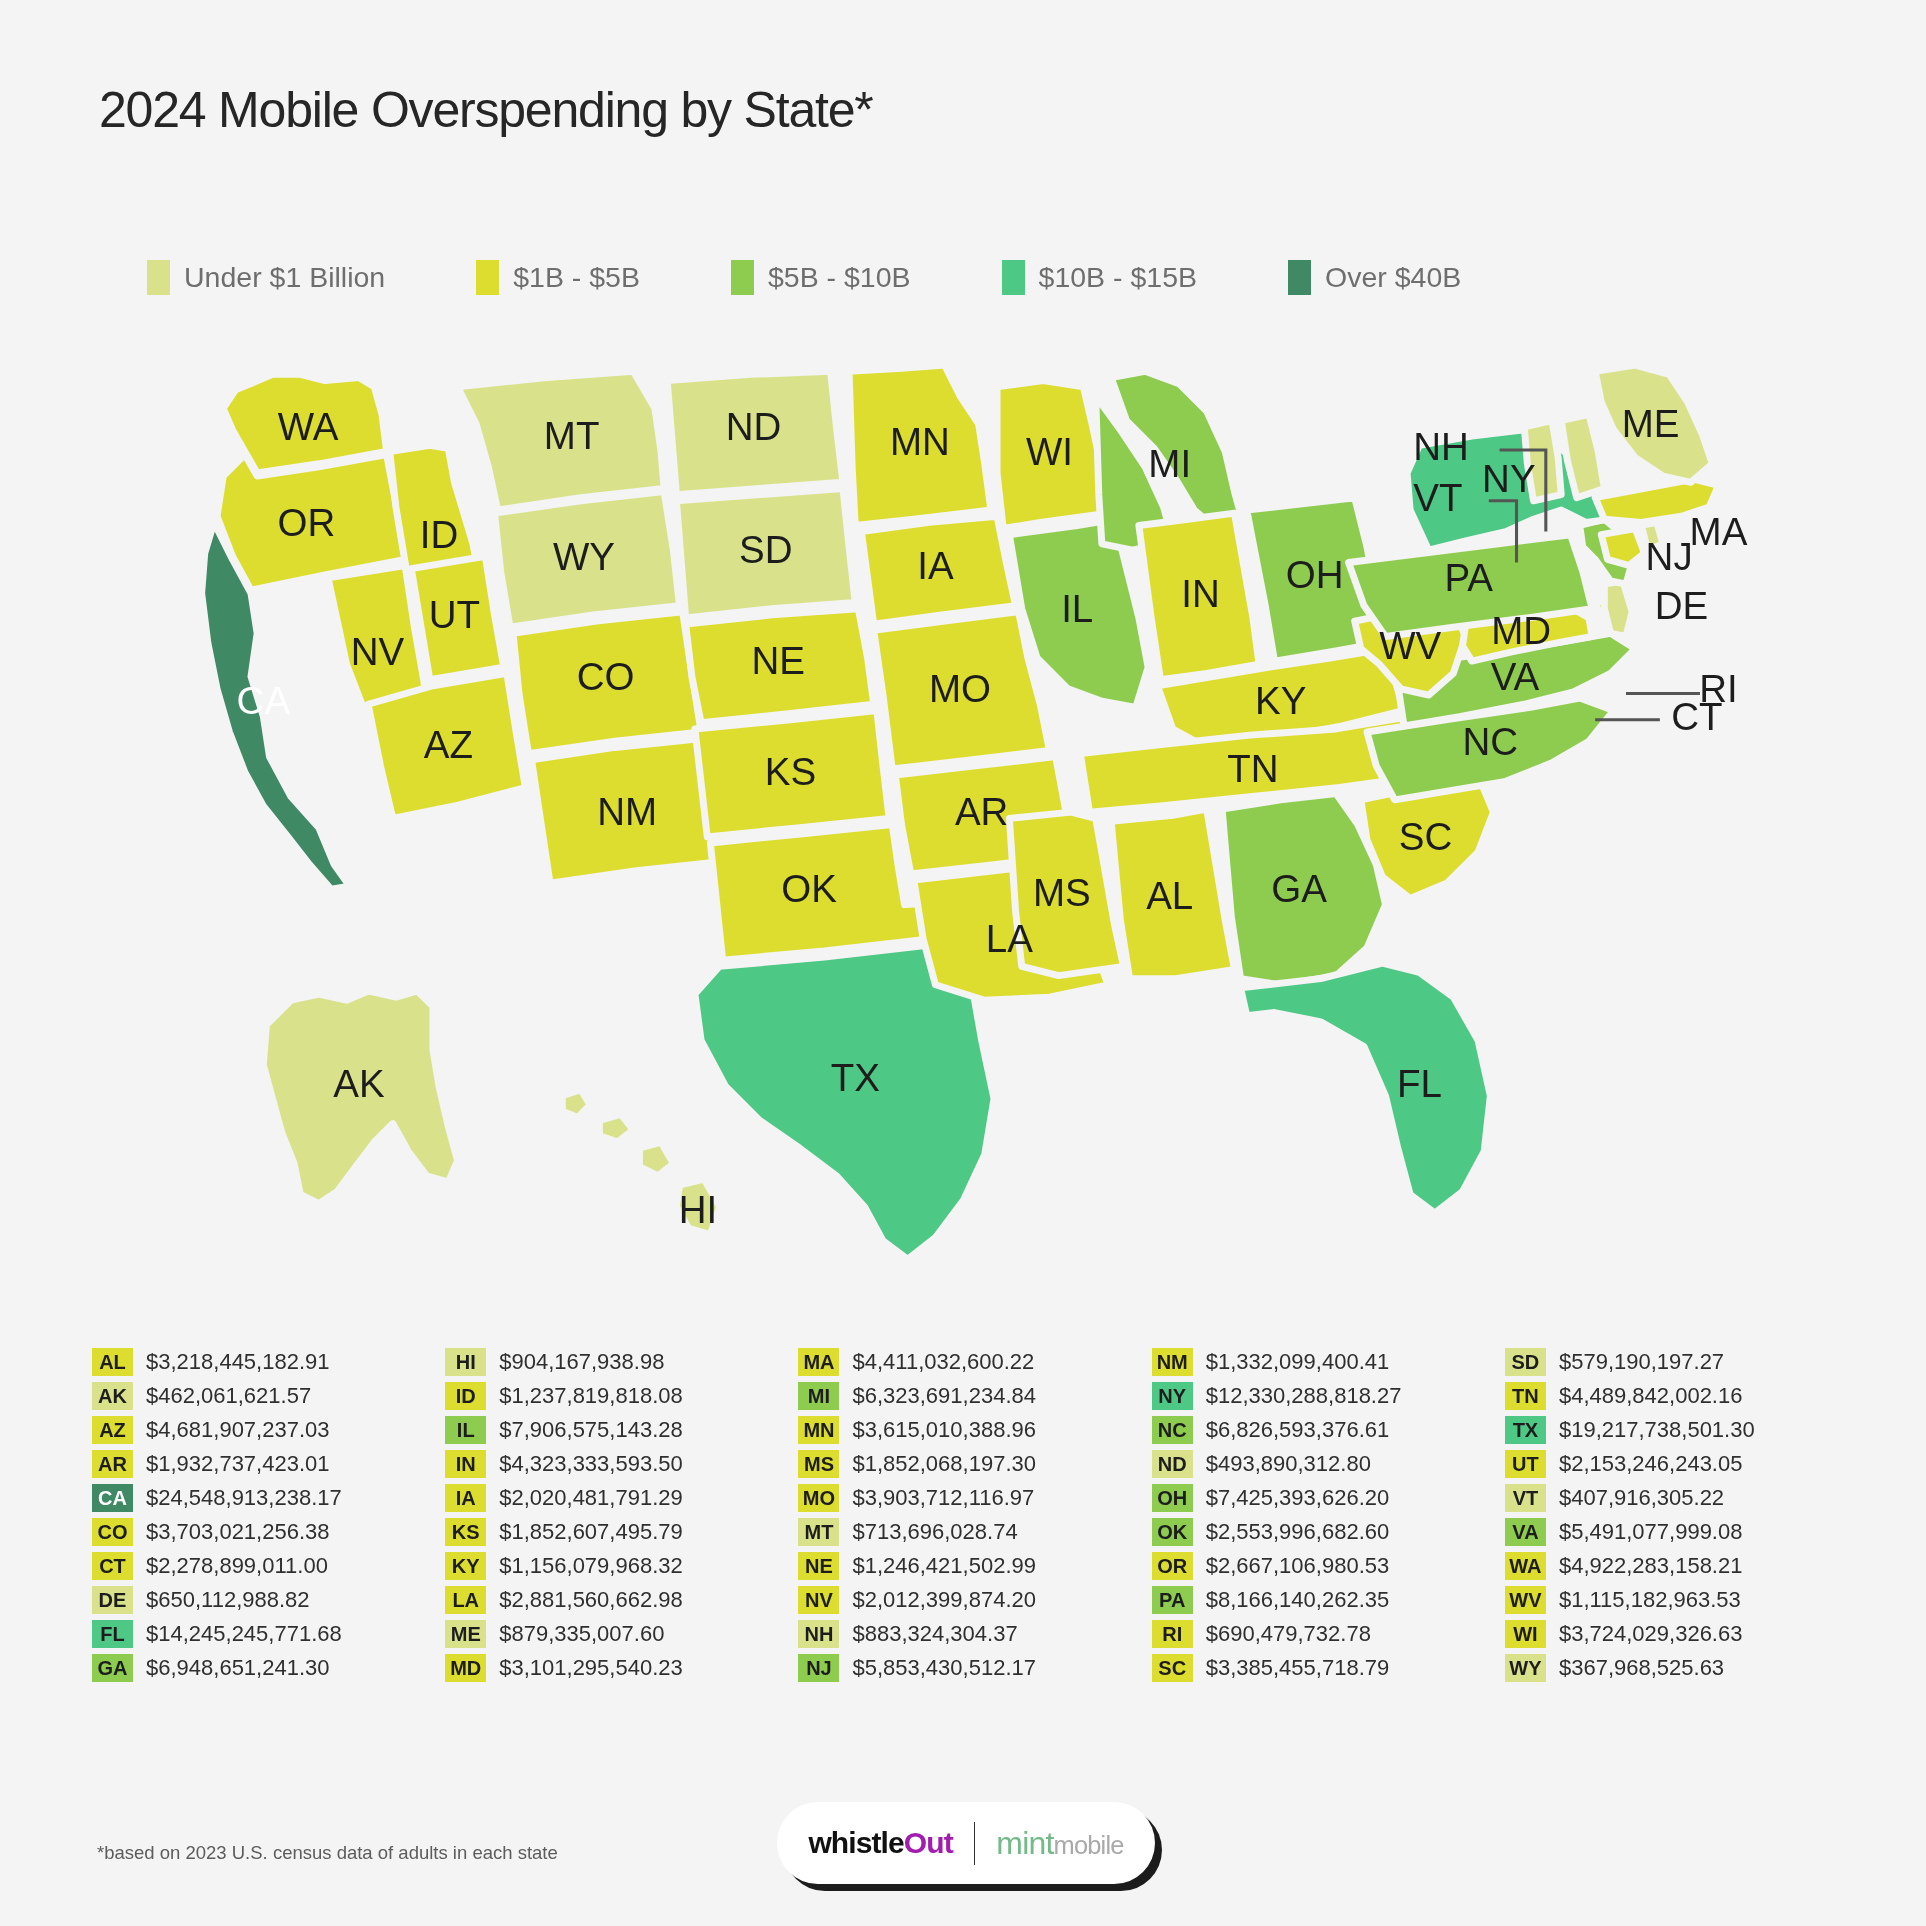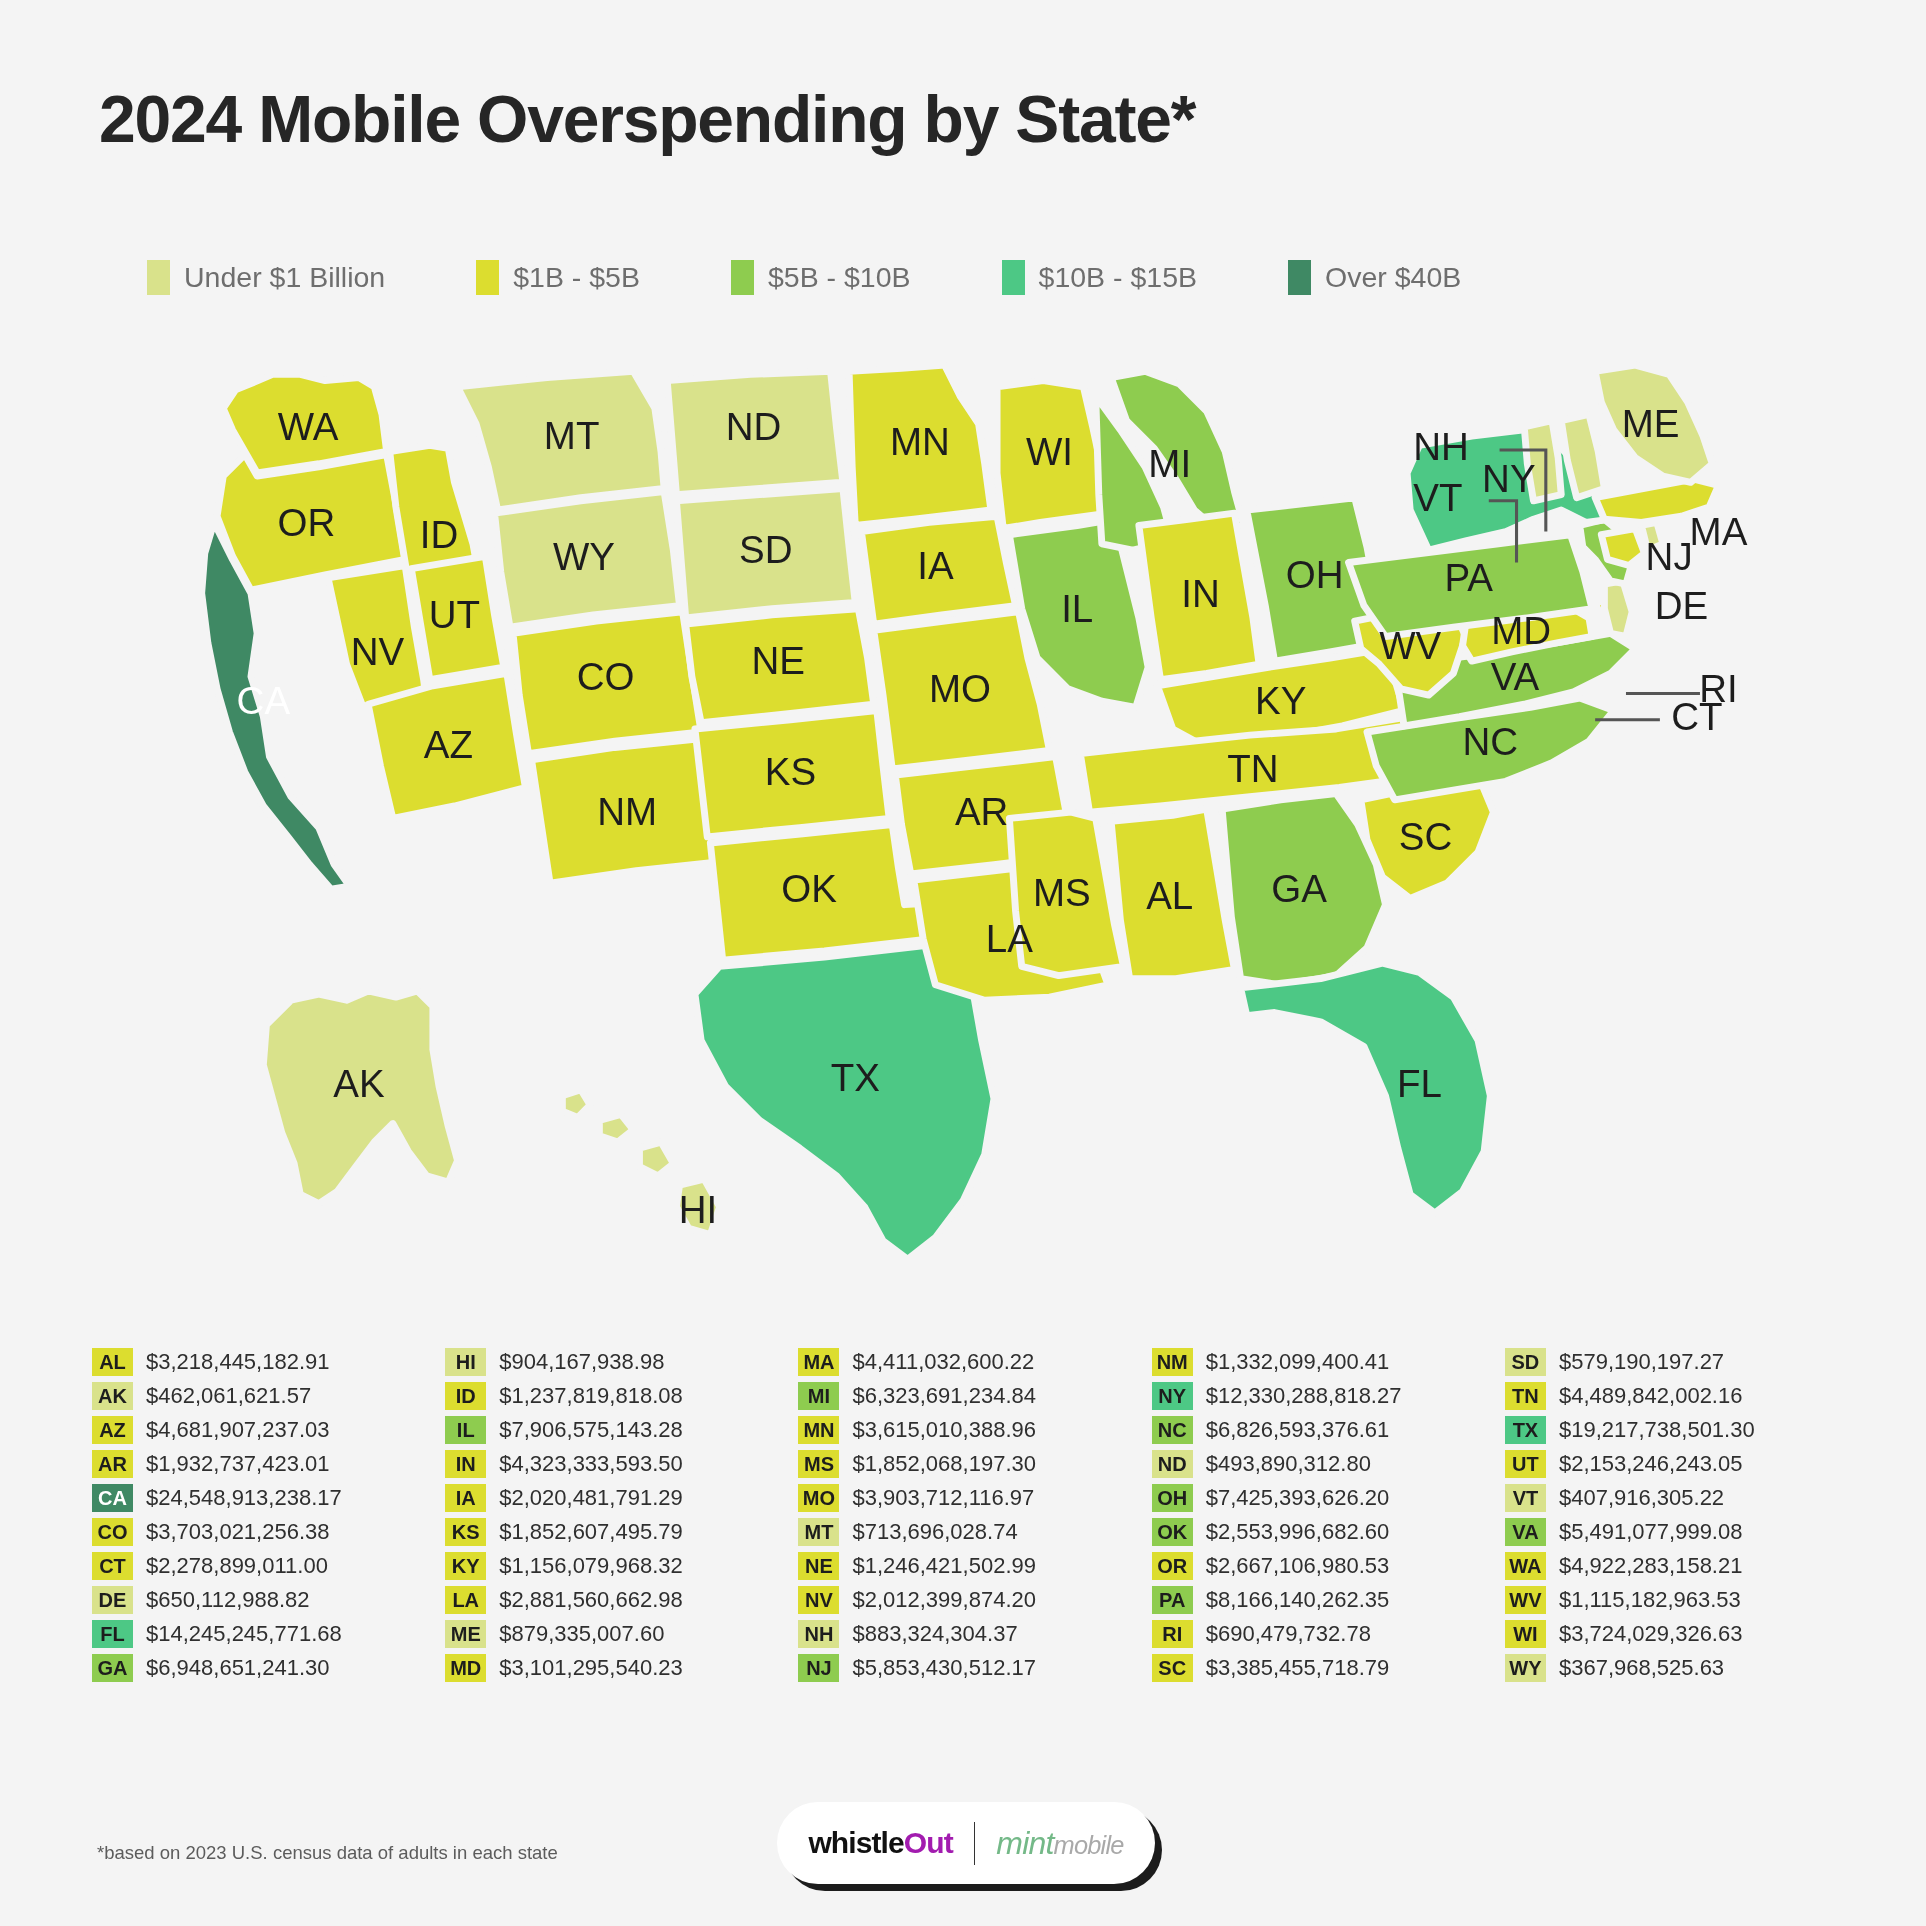--- a/index.html
+++ b/index.html
@@ -9,22 +9,22 @@
     width: 1926px; height: 1926px;
     background: #f4f4f4;
     font-family: "Liberation Sans", sans-serif;
     color: #2b2b2b;
     overflow: hidden;
     position: relative;
   }
 
   .header { position: absolute; left: 99px; top: 81px; }
   .title {
-    font-size: 66px;
-    font-weight: 700;
+    font-size: 50px;
+    font-weight: 400;
     letter-spacing: -1.2px;
     color: #262626;
     margin: 0;
     white-space: nowrap;
   }
   .subtitle {
     font-size: 35px;
     font-weight: 400;
     color: #3b3b3b;
     margin: 17px 0 0 0;
@@ -112,21 +112,20 @@
   }
   .logo-whistleout {
     font-size: 30px; font-weight: 800; letter-spacing: -0.9px;
     color: #111; font-family: "Liberation Sans", sans-serif;
   }
   .logo-whistleout .out { color: #a21caf; }
   .logo-sep { width: 1.5px; height: 43px; background: #333; margin: 0 21px; }
   .logo-mint {
     font-size: 32px; font-family: "Liberation Sans", sans-serif;
     letter-spacing: -0.8px;
-    font-style: italic;
   }
   .logo-mint .mint { color: #74b988; font-weight: 400; }
   .logo-mint .mobile { color: #a9a9a9; font-size: 25.4px; font-weight: 400; }
 </style>
 </head>
 <body>
 
 <div class="header">
   <h1 class="title">2024 Mobile Overspending by State*</h1>
 </div>

